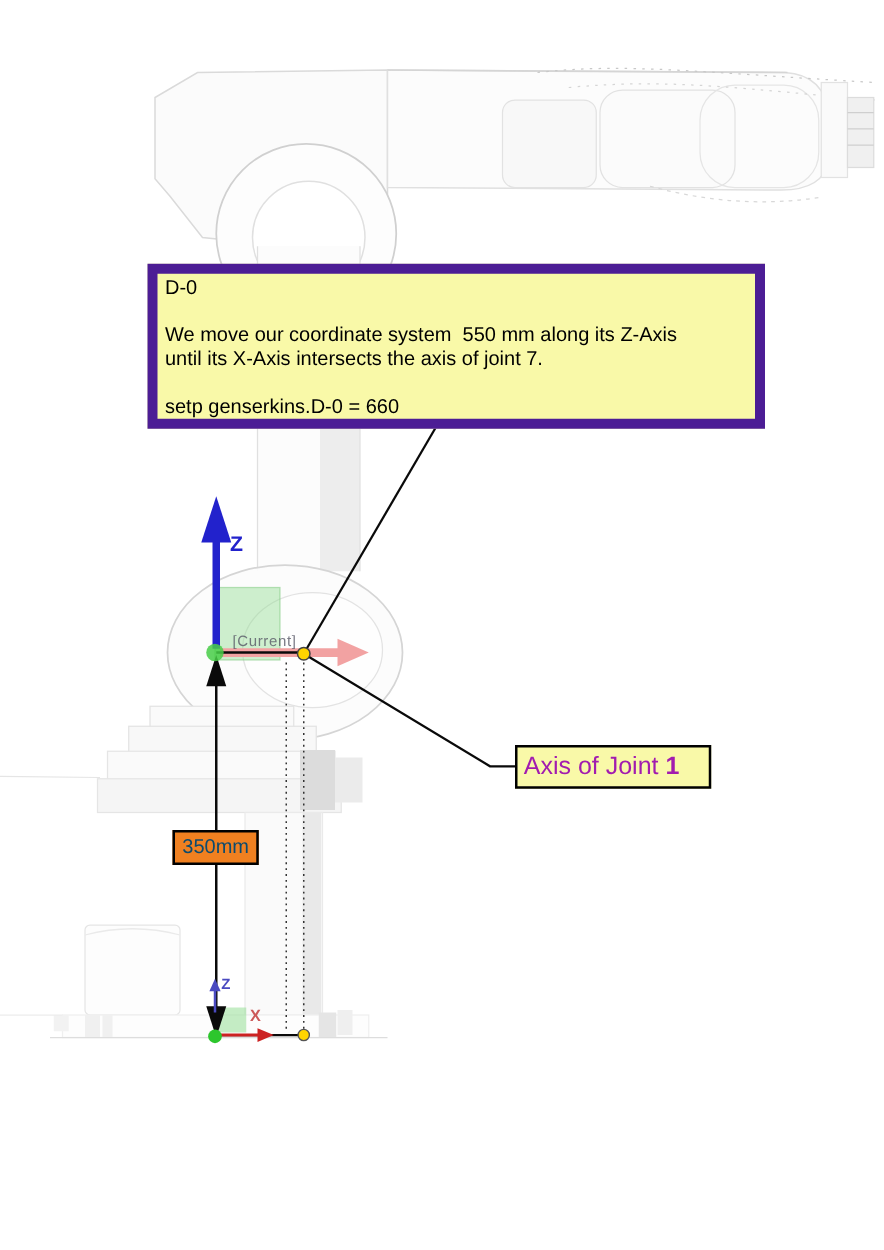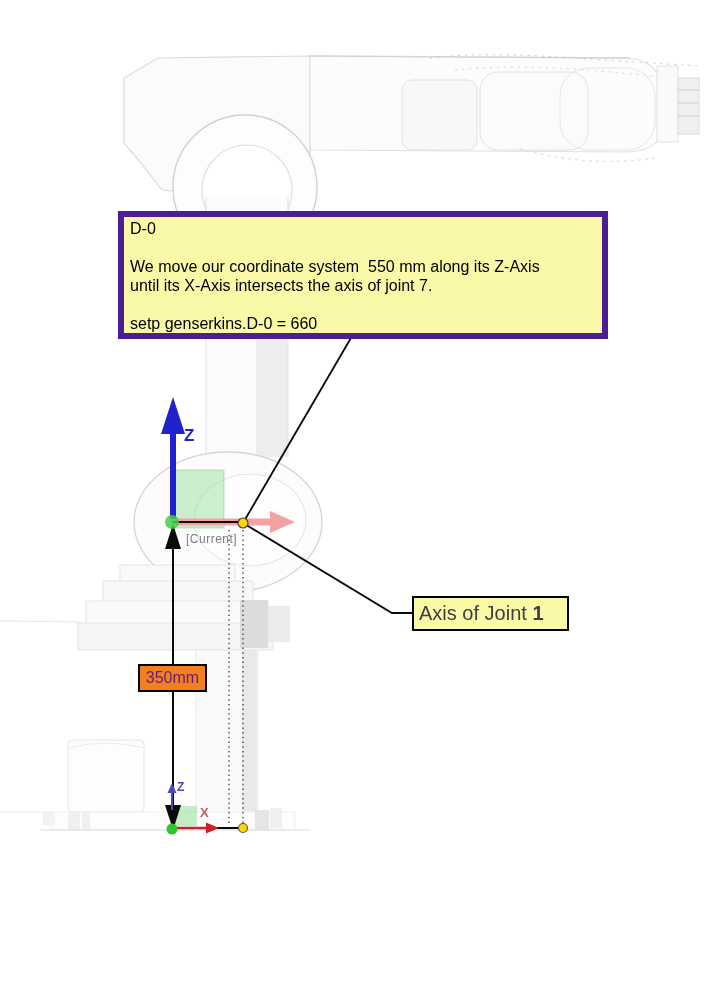--- a/index.html
+++ b/index.html
@@ -3,42 +3,42 @@
 <meta charset="utf-8">
 <style>
   html,body{margin:0;padding:0;background:#fff;}
   .canvas{
     position:relative;width:707px;height:1000px;background:#ffffff;
     overflow:hidden;font-family:"Liberation Sans",sans-serif;
   }
   svg{position:absolute;left:0;top:0;}
   .note-box{
     position:absolute;left:118px;top:211px;width:466px;height:112px;
-    background:#F9F9A8;border:6px solid #4c1d95;padding:2px 6px;
+    background:#F9F9A8;border:8px solid #4c1d95;padding:2px 6px;
     font-size:16px;line-height:19px;color:#000;z-index:5;
   }
   .note-line{white-space:pre-wrap;}
   .spacer{height:19px;}
   .callout-box{
     position:absolute;left:412px;top:596px;width:143px;height:31px;
     background:#F9F9A8;border:2px solid #000;padding:0 5px;
-    font-size:20px;line-height:30px;color:#404040;z-index:5;white-space:nowrap;
+    font-size:20px;line-height:30px;color:#a21caf;z-index:5;white-space:nowrap;
   }
   .callout-box b{font-weight:bold;}
   .dim-label{
     position:absolute;left:138px;top:664px;width:63px;height:24px;
     background:#F08020;border:2px solid #000;padding:0 1px;
-    font-size:16px;line-height:23px;color:#701a75;z-index:5;text-align:center;
+    font-size:16px;line-height:23px;color:#0c4a6e;z-index:5;text-align:center;
   }
   .axis-label-z{
     position:absolute;left:184px;top:426px;font-size:17px;font-weight:bold;
     color:#2222CC;z-index:4;
   }
   .current-name{
-    position:absolute;left:186px;top:532px;font-size:12px;
+    position:absolute;left:186px;top:506px;font-size:12px;
     color:rgba(85,85,100,0.78);z-index:4;letter-spacing:0.5px;
   }
   .base-z{
     position:absolute;left:177px;top:780px;font-size:12px;font-weight:bold;
     color:#4A4AC0;z-index:4;
   }
   .base-x{
     position:absolute;left:200px;top:805px;font-size:13px;font-weight:bold;
     color:#CC5A5A;z-index:4;
   }

